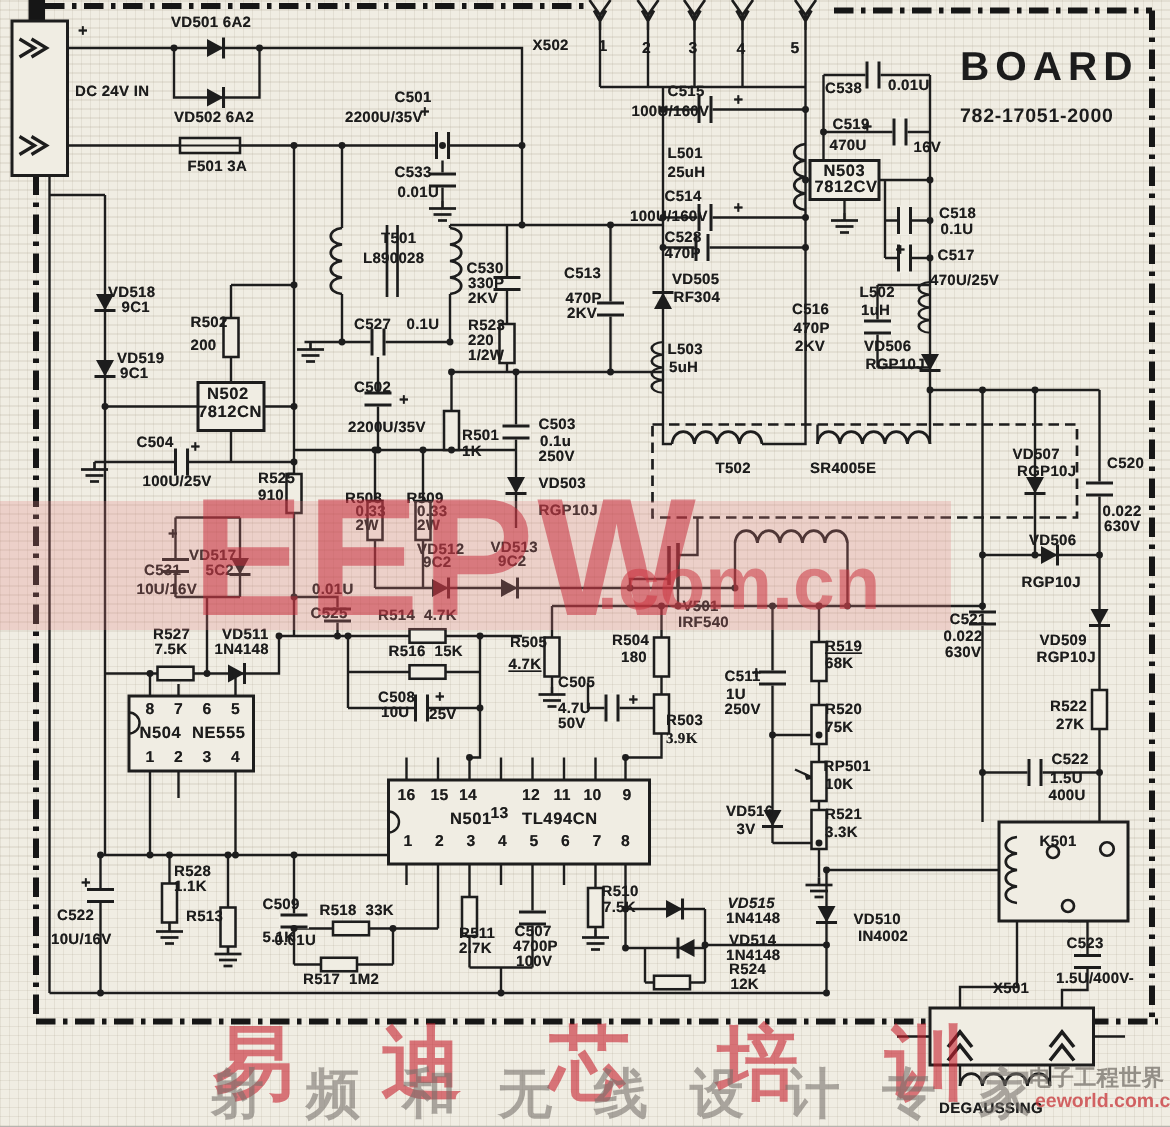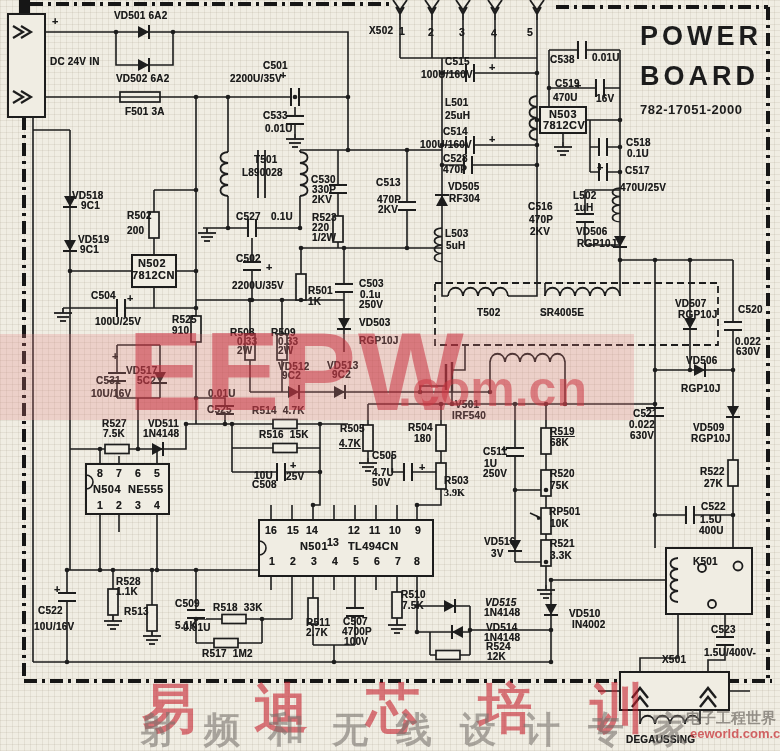--- a/index.html
+++ b/index.html
@@ -361,32 +361,32 @@
         <circle cx="417" cy="505" r="2.3"></circle>
   </g>
 </svg>
 
 <div class="labels" id="labels">
       <div class="lbl plus" style="left: 52px; top: 16px;">+</div>
       <div class="lbl" style="left: 114px; top: 11px;">VD501 6A2</div>
       <div class="lbl" style="left: 50px; top: 57px;">DC 24V IN</div>
       <div class="lbl" style="left: 116px; top: 74px;">VD502 6A2</div>
       <div class="lbl" style="left: 125px; top: 107px;">F501 3A</div>
-      <div class="lbl" style="left: 369px; top: 26px;">X502</div>
+      <div class="lbl" style="left: 355px; top: 26px;">X502</div>
       <div class="lbl p" style="left: 399px; top: 26px;">1</div>
       <div class="lbl p" style="left: 428px; top: 27px;">2</div>
       <div class="lbl p" style="left: 459px; top: 27px;">3</div>
       <div class="lbl p" style="left: 491px; top: 28px;">4</div>
       <div class="lbl p" style="left: 527px; top: 27px;">5</div>
       <div class="lbl" style="left: 550px; top: 55px;">C538</div>
       <div class="lbl" style="left: 592px; top: 53px;">0.01U</div>
       <div class="lbl" style="left: 555px; top: 79px;">C519</div>
       <div class="lbl plus" style="left: 575px; top: 80px;">+</div>
       <div class="lbl" style="left: 553px; top: 93px;">470U</div>
-      <div class="lbl" style="left: 596px; top: 94px;">16V</div>
+      <div class="lbl" style="left: 609px; top: 94px;">16V</div>
       <div class="lbl ic" style="left: 549px; top: 109px;">N503</div>
       <div class="lbl ic" style="left: 543px; top: 120px;">7812CV</div>
       <div class="lbl" style="left: 626px; top: 138px;">C518</div>
       <div class="lbl" style="left: 627px; top: 149px;">0.1U</div>
       <div class="lbl" style="left: 625px; top: 166px;">C517</div>
       <div class="lbl plus" style="left: 597px; top: 162px;">+</div>
       <div class="lbl" style="left: 620px; top: 183px;">470U/25V</div>
       <div class="lbl" style="left: 445px; top: 57px;">C515</div>
       <div class="lbl" style="left: 421px; top: 70px;">100U/160V</div>
       <div class="lbl plus" style="left: 489px; top: 62px;">+</div>
@@ -479,21 +479,21 @@
       <div class="lbl" style="left: 340px; top: 424px;">R505</div>
       <div class="lbl" style="left: 339px; top: 439px; text-decoration: underline;">4.7K</div>
       <div class="lbl" style="left: 408px; top: 423px;">R504</div>
       <div class="lbl" style="left: 414px; top: 434px;">180</div>
       <div class="lbl" style="left: 372px; top: 451px;">C505</div>
       <div class="lbl" style="left: 372px; top: 468px;">4.7U</div>
       <div class="lbl" style="left: 372px; top: 478px;">50V</div>
       <div class="lbl plus" style="left: 419px; top: 462px;">+</div>
       <div class="lbl" style="left: 444px; top: 476px;">R503</div>
       <div class="lbl" style="left: 444px; top: 488px; font-family: Liberation Serif, serif;">3.9K</div>
-      <div class="lbl" style="left: 252px; top: 480px;">C508</div>
+      <div class="lbl" style="left: 252px; top: 461px;">C508</div>
       <div class="lbl plus" style="left: 290px; top: 460px;">+</div>
       <div class="lbl" style="left: 254px; top: 471px;">10U</div>
       <div class="lbl" style="left: 286px; top: 472px;">25V</div>
       <div class="lbl p" style="left: 97px; top: 468px;">8</div>
       <div class="lbl p" style="left: 116px; top: 468px;">7</div>
       <div class="lbl p" style="left: 135px; top: 468px;">6</div>
       <div class="lbl p" style="left: 154px; top: 468px;">5</div>
       <div class="lbl ic" style="left: 93px; top: 484px;">N504</div>
       <div class="lbl ic" style="left: 128px; top: 484px;">NE555</div>
       <div class="lbl p" style="left: 97px; top: 500px;">1</div>
@@ -576,21 +576,20 @@
       <div class="lbl" style="left: 487px; top: 652px;">12K</div>
       <div class="lbl" style="left: 569px; top: 609px;">VD510</div>
       <div class="lbl" style="left: 572px; top: 620px;">IN4002</div>
       <div class="lbl" style="left: 711px; top: 625px;">C523</div>
       <div class="lbl" style="left: 704px; top: 648px;">1.5U/400V-</div>
       <div class="lbl" style="left: 662px; top: 655px;">X501</div>
       <div class="lbl" style="left: 626px; top: 735px;">DEGAUSSING</div>
     </div>
 
 <div class="titleblock">
-  <div class="tb1">POWER</div>
   <div class="tb2">BOARD</div>
   <div class="tb3">782-17051-2000</div>
 </div>
 
 <div class="wm wm-band"></div>
 <div class="wm wm-eepw">EEPW</div>
 <div class="wm wm-bred">易迪芯培训</div>
 <div class="wm wm-comcn">.com.cn</div>
 <div class="wm wm-bgray">射频和无线设计专家</div>
 <div class="wm wm-bsite">电子工程世界</div>

